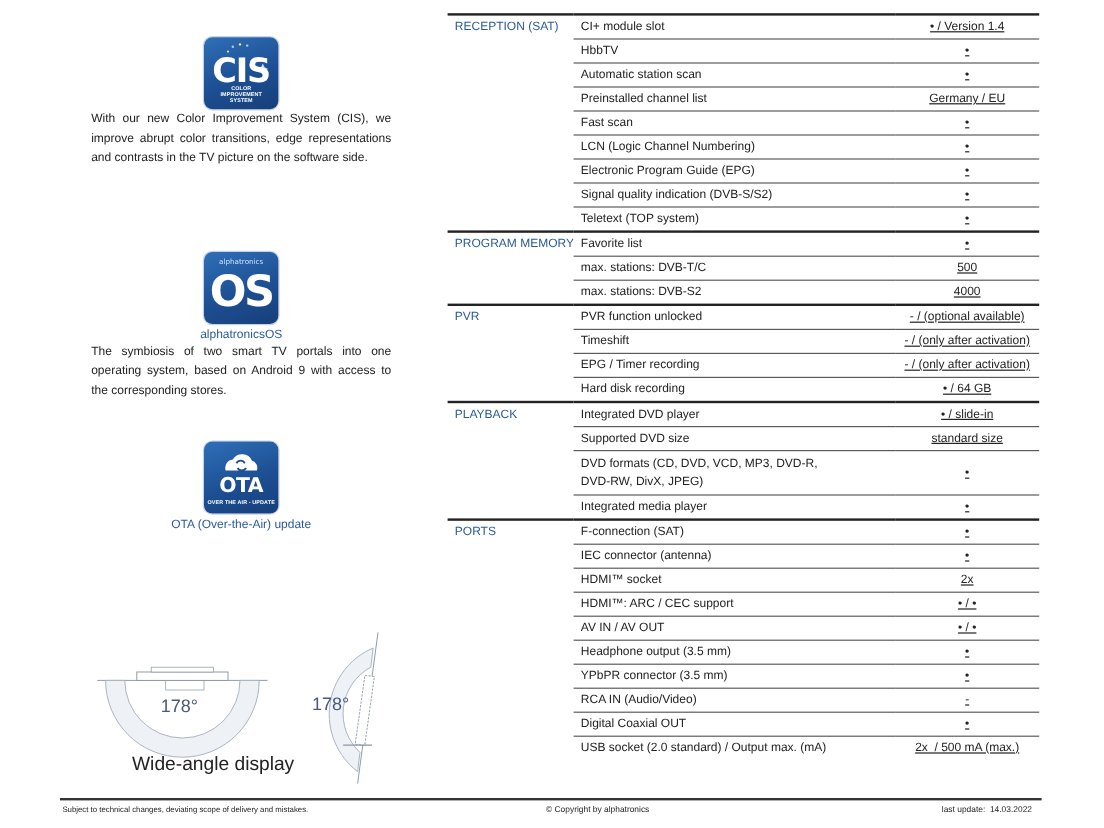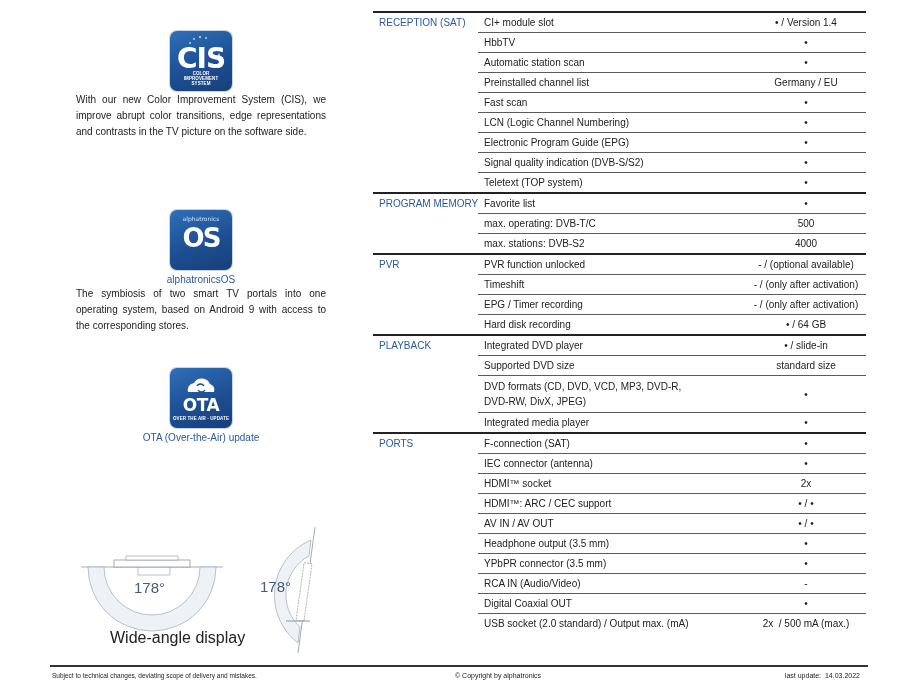--- a/index.html
+++ b/index.html
@@ -15,21 +15,21 @@
   .logo-text { position: absolute; left: 0; right: 0; text-align: center; color: #fff; font-weight: bold; font-family: "DejaVu Sans", sans-serif; }
   .logo-sub { position: absolute; left: 0; right: 0; text-align: center; color: #fff; font-size: 4.5px; font-weight: bold; letter-spacing: 0.1px; line-height: 5px; }
 
   .angle { position: absolute; left: 0; top: 525px; width: 250px; height: 130px; }
   .angle-caption { position: absolute; left: 34px; top: 629px; font-size: 16px; color: #222; }
 
   table.spec { position: absolute; left: 373px; top: 11px; width: 493px; border-collapse: collapse; font-size: 10px; }
   table.spec td { height: 19px; padding: 0 0 0 6px; vertical-align: middle; }
   table.spec td.cat { width: 99px; color: #2b5a9a; vertical-align: top; padding-top: 4px; padding-left: 6px; white-space: nowrap; overflow: hidden; max-width: 99px; }
   table.spec td.feat { width: 222px; border-top: 1.5px solid #5b5b5b; color: #222; }
-  table.spec td.val { text-align: center; border-top: 1.5px solid #5b5b5b; color: #222; padding-left: 0; }
+  table.spec td.val { text-align: center; border-top: 1.5px solid #5b5b5b; color: #222; padding-left: 0; text-decoration: underline; }
   table.spec tr.group-start td { border-top: 2.5px solid #222; }
   table.spec tr.tall td.feat, table.spec tr.tall td.val { height: 36px; line-height: 15px; }
 
   .footer { position: absolute; left: 50px; top: 665px; width: 818px; border-top: 2px solid #333; }
   .footer span { position: absolute; top: 5px; font-size: 7px; color: #222; white-space: nowrap; }
   .footer .f-left { left: 2px; font-size: 6.5px; }
   .footer .f-mid { left: 405px; }
   .footer .f-right { right: 8px; }
 </style>
 </head>
@@ -48,21 +48,21 @@
       </svg>
       <div class="logo-text" style="top:11px;font-size:28px;letter-spacing:-1px;">CIS</div>
       <div class="logo-sub" style="top:40px;width:46px;left:8px;">COLOR IMPROVEMENT SYSTEM</div>
     </div>
     <div class="desc">With our new Color Improvement System (CIS), we improve abrupt color transitions, edge representations and contrasts in the TV picture on the software side.</div>
   </div>
 
   <div class="feature" style="top:210px;">
     <div class="logo">
       <div class="logo-text" style="top:5px;font-size:6px;font-weight:normal;color:#cfe3ff;">alphatronics</div>
-      <div class="logo-text" style="top:13px;font-size:26px;letter-spacing:-2px;">OS</div>
+      <div class="logo-text" style="top:13px;font-size:36px;letter-spacing:-2px;">OS</div>
     </div>
     <div class="title">alphatronicsOS</div>
     <div class="desc">The symbiosis of two smart TV portals into one operating system, based on Android 9 with access to the corresponding stores.</div>
   </div>
 
   <div class="feature" style="top:368px;">
     <div class="logo">
       <svg width="62" height="60" style="position:absolute;left:0;top:0">
         <path d="M18 24 a7 7 0 0 1 6 -9 a9 9 0 0 1 16 1 a6 6 0 0 1 4 8 z" fill="#ffffff"></path>
         <path d="M27 18 a4 4 0 0 1 7 0" stroke="#1d4f93" stroke-width="1.5" fill="none"></path>
@@ -132,21 +132,21 @@
       <tr>
         <td class="feat">Teletext (TOP system)</td>
         <td class="val" style="white-space: pre;">•</td>
       </tr>
       <tr class="group-start">
         <td class="cat" rowspan="3">PROGRAM MEMORY</td>
         <td class="feat">Favorite list</td>
         <td class="val" style="white-space: pre;">•</td>
       </tr>
       <tr>
-        <td class="feat">max. operating: DVB-T/C</td>
+        <td class="feat">max. stations: DVB-T/C</td>
         <td class="val" style="white-space: pre;">500</td>
       </tr>
       <tr>
         <td class="feat">max. stations: DVB-S2</td>
         <td class="val" style="white-space: pre;">4000</td>
       </tr>
       <tr class="group-start">
         <td class="cat" rowspan="4">PVR</td>
         <td class="feat">PVR function unlocked</td>
         <td class="val" style="white-space: pre;">- / (optional available)</td>

